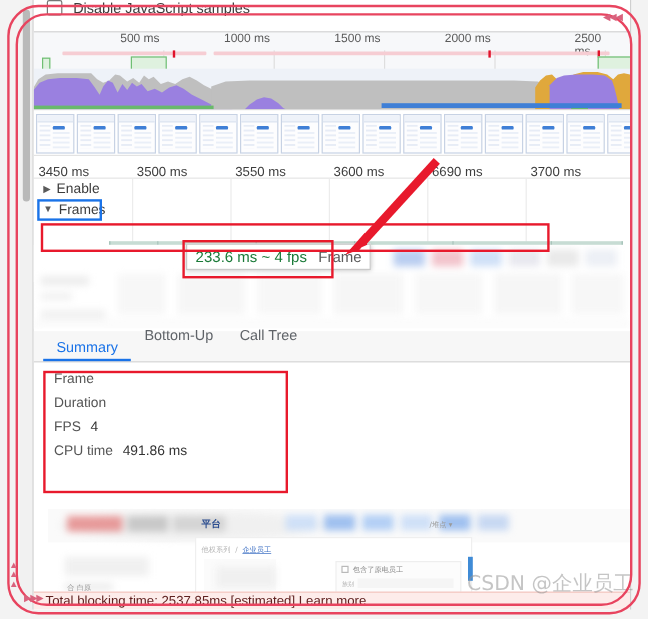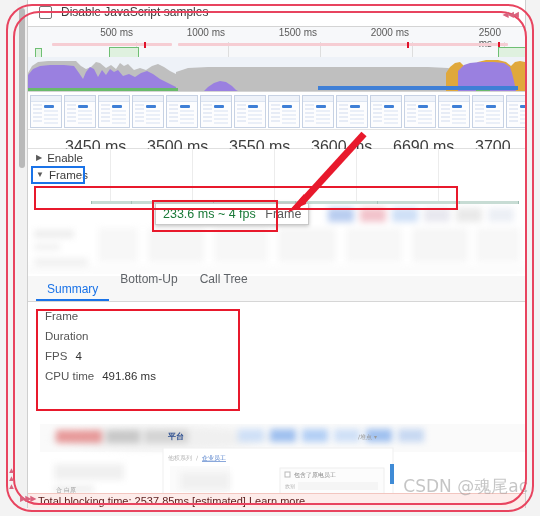--- a/index.html
+++ b/index.html
@@ -19,21 +19,21 @@
 
   
   #panel{position:absolute;left:27px;top:0;width:497px;height:508px;background:#fff;
          border-left:1px solid #cfcfcf;border-right:1px solid #cfcfcf;overflow:hidden;}
 
   
   #gutter{position:absolute;left:17px;top:0;width:10px;height:508px;background:#f1f1f1;}
   #gutter-thumb{position:absolute;left:19px;top:8px;width:6px;height:160px;background:#b9b9b9;border-radius:3px;}
 
   
-  .cbrow{display:flex;align-items:center;height:24px;padding-left:11px;font-size:12px;color:#3c3c3c;}
+  .cbrow{display:flex;align-items:flex-start;height:24px;padding-left:11px;font-size:12px;color:#3c3c3c;}
   .cbox{width:11px;height:11px;border:1px solid #767676;border-radius:2px;background:#fff;margin-right:9px;flex:0 0 auto;}
   .cbl{white-space:nowrap;}
 
   
   #overview{position:relative;height:64px;border-top:1px solid #d4d4d4;border-bottom:1px solid #d4d4d4;background:#f7f8fa;margin-top:2px;}
   .ov-ruler{position:relative;height:15px;}
   .ov-tick{position:absolute;top:0;font-size:10px;color:#5a5a5a;transform:translateX(-100%);padding-right:3px;}
   .ov-vline{position:absolute;top:0;bottom:0;width:1px;background:#dedede;}
   .ov-body{position:absolute;left:0;right:0;top:15px;bottom:0;}
   .netband{position:absolute;height:3px;background:#f6cdd3;border-radius:1px;}
@@ -47,21 +47,21 @@
   .shot{position:absolute;top:3px;width:30px;height:31px;border:1px solid #c7d2e4;background:#fdfdfe;overflow:hidden;}
   .shot .sh-top{height:5px;background:#eef2f9;border-bottom:1px solid #dce4f1;}
   .shot .sh-l{position:absolute;left:2px;top:8px;width:9px;height:20px;background:
       linear-gradient(#e7ecf6 2px,transparent 0) 0 0/100% 4px repeat-y;}
   .shot .sh-m{position:absolute;left:13px;top:9px;width:10px;height:3px;background:#3f7fd6;border-radius:1px;}
   .shot .sh-m2{position:absolute;left:13px;top:14px;width:14px;height:14px;background:
       linear-gradient(#eaeff8 2px,transparent 0) 0 0/100% 4px repeat-y;}
 
   
   #lruler{position:relative;height:18px;background:#fff;border-bottom:1px solid #e0e0e0;}
-  .lr-tick{position:absolute;top:8px;font-size:16px;color:#3d3d3d;margin-left:33px;}
+  .lr-tick{position:absolute;top:8px;font-size:11px;color:#3d3d3d;}
   .lr-v{position:absolute;top:-18px;bottom:-260px;width:1px;background:#ececec;}
 
   
   #tracks{position:relative;height:86px;background:#fff;overflow:hidden;}
   .trow{display:flex;align-items:center;height:17px;font-size:11.5px;color:#3c3c3c;padding-left:8px;}
   .tri{font-size:8px;margin-right:5px;color:#5a5a5a;}
   .frames-focus{outline:2px solid #1a73e8;outline-offset:-1px;width:52px;display:flex;align-items:center;height:16px;box-sizing:border-box;padding-left:4px;}
   #framebar{position:absolute;left:63px;top:52px;height:15px;right:6px;background:#c7dcd4;border-left:1px solid #9fbdb3;border-right:1px solid #9fbdb3;
             font-size:10.5px;color:#3d4f49;display:flex;align-items:center;justify-content:center;}
   .fsep{position:absolute;top:52px;height:15px;width:1px;background:#a9c4bb;}
@@ -432,15 +432,15 @@
   <div class="redframe rf-inner"></div>
   <div class="chev chev-top">◀◀◀</div>
   <div class="chev chev-left">▲▲▲</div>
   <div class="chev chev-bl">▶▶▶</div>
 
   <div id="tooltip">
     <span class="g">233.6 ms ~ 4 fps</span>
     <span class="k">Frame</span>
   </div>
 
-  <div id="wm">CSDN @魂尾ac</div>
+  <div id="wm">CSDN @企业员工</div>
 
 </div>
 
 </body></html>

